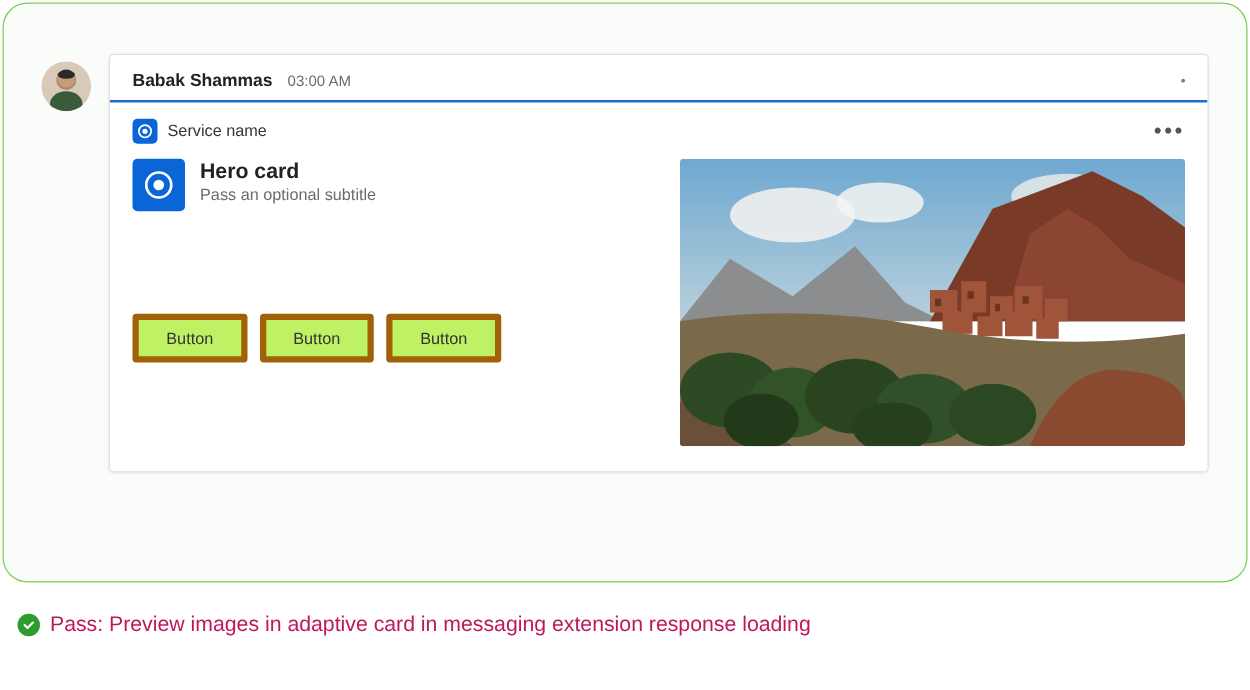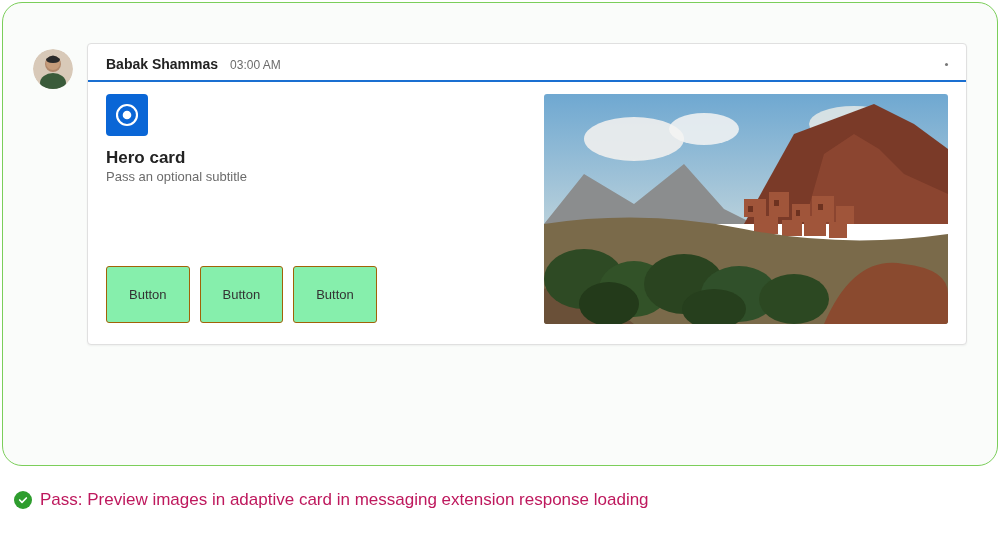--- a/index.html
+++ b/index.html
@@ -63,35 +63,35 @@
     }
     .service-left { display:flex; align-items:center; gap:8px; }
     .service-icon-sm {
       width: 20px; height: 20px; border-radius: 4px;
       background: #0a66d6; display:flex; align-items:center; justify-content:center;
     }
     .service-name { font-size: 13px; color: #333; }
     .more-dots { color:#555; font-size:18px; letter-spacing:2px; cursor:pointer; }
     .card-body { display: flex; gap: 22px; }
     .card-left { flex: 1; display:flex; flex-direction:column; }
-    .hero-row { display:flex; gap:12px; margin-bottom:12px;flex-direction:column; }
+    .hero-row { display:flex; gap:12px; margin-bottom:12px; }
     .hero-icon {
       width: 42px; height: 42px; border-radius: 4px;
       background: #0a66d6; display:flex; align-items:center; justify-content:center;
       flex-shrink:0;
     }
     .hero-title { font-weight:700; font-size:17px; color:#222; }
     .hero-sub { font-size:13px; color:#6b6b6b; margin-top:1px; }
     .body-text { font-size:14px; color:#333; line-height:1.45; margin-bottom: auto; max-width: 360px;}
     .button-row { display:flex; gap:10px; margin-top: 70px;}
     .card-button {
-      padding: 20px 22px;
-      border: 1px solid #a16207;
+      padding: 7px 22px;
+      border: 5px solid #a16207;
       border-radius: 3px;
-      background: #86efac;
+      background: #bef264;
       font-size: 13px;
       color: #333;
       cursor: pointer;
     }
     .card-image {
       width: 404px; height: 230px;
       border-radius: 3px;
       overflow:hidden;
       position: relative;
       flex-shrink:0;
@@ -123,20 +123,32 @@
     </div>
     <div class="card-container">
       <div class="card-header">
         <div class="sender-line">
           <span class="sender-name">Babak Shammas</span>
           <span class="timestamp">03:00 AM</span>
         </div>
         <div class="dot"></div>
       </div>
       <div class="card-inner">
+        <div class="service-row">
+          <div class="service-left">
+            <div class="service-icon-sm">
+              <svg viewBox="0 0 20 20" width="14" height="14">
+                  <circle cx="10" cy="10" r="7" fill="none" stroke="#fff" stroke-width="2"></circle>
+                  <circle cx="10" cy="10" r="3" fill="#fff"></circle>
+                </svg>
+            </div>
+            <span class="service-name">Service name</span>
+          </div>
+          <span class="more-dots">•••</span>
+        </div>
         <div class="card-body">
           <div class="card-left">
             <div class="hero-row">
               <div class="hero-icon">
                 <svg viewBox="0 0 42 42" width="30" height="30">
                     <circle cx="21" cy="21" r="14" fill="none" stroke="#fff" stroke-width="3"></circle>
                     <circle cx="21" cy="21" r="6" fill="#fff"></circle>
                   </svg>
               </div>
               <div>

